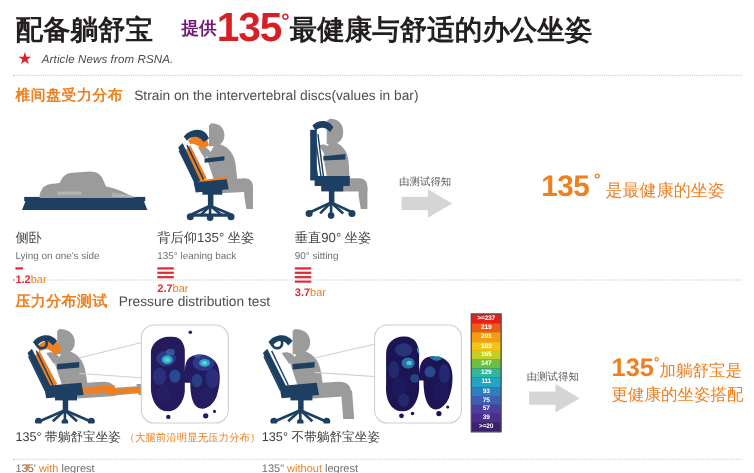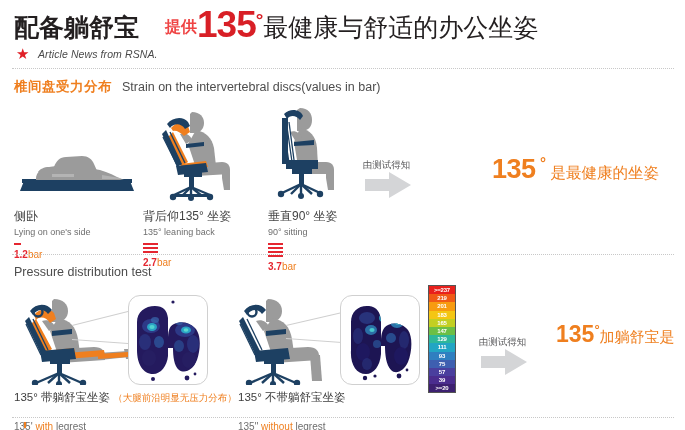--- a/index.html
+++ b/index.html
@@ -19,32 +19,32 @@
   .title-row {
     position: absolute; left: 14px; top: 2px; width: 660px; height: 40px;
     display: flex; align-items: flex-end; white-space: nowrap;
   }
   .t-dark {
     font-size: 25px; font-weight: bold; color: #231f20;
     letter-spacing: 0px; line-height: 30px;
   }
   .t-gap { width: 26px; }
   .t-small-red {
-    font-size: 16px; font-weight: bold; color: #ef4444; line-height: 30px;
+    font-size: 16px; font-weight: bold; color: #701a75; line-height: 30px;
   }
   .t-big-red {
     font-size: 37px; font-weight: bold; color: #d81f26;
     line-height: 34px; letter-spacing: -1px;
   }
   .t-deg {
     font-size: 19px; font-weight: bold; color: #d81f26;
     vertical-align: super; line-height: 20px; position: relative; top: -12px;
   }
   .t-dark2 {
-    font-size: 25px; font-weight: normal; color: #231f20; line-height: 30px;
+    font-size: 25px; font-weight: bold; color: #231f20; line-height: 30px;
   }
 
   .byline {
     position: absolute; left: 16px; top: 47px;
     display: flex; align-items: center; gap: 8px;
   }
   .star { width: 14px; height: 14px; color: #e02027; font-size: 15px; line-height: 14px; }
   .byline-text { font-size: 10.5px; color: #4a4a4a; letter-spacing: 0.1px; font-style: italic; }
 
   .head-rule {
@@ -274,20 +274,21 @@
     <span class="deg">°</span>
     <span class="txt">是最健康的坐姿</span>
   </div>
 
   <div class="sec-rule" style="left:12px; top:176px; width:662px;"></div>
 </div>
 
 <div id="sec2">
 
   <div class="sec-head" id="sec2-head">
+    <span class="sec-cn">压力分布测试</span>
     <span class="sec-en">Pressure distribution test</span>
   </div>
 
   <svg style="position:absolute; left:8px; top:28px;" width="130" height="92" viewBox="0 0 130 92">
     <path d="M46,6 C55,6 60,11 60,18 C60,25 55,29 48,29 L44,29 L44,8 Z" fill="#9b9b9b"></path>
     <path d="M50,25 C62,27 68,34 70,46 L72,60 L50,62 L42,38 Z" fill="#9b9b9b"></path>
     <path d="M52,56 L86,54 C94,54 97,58 97,63 L97,67 L52,70 Z" fill="#9b9b9b"></path>
     <path d="M90,60 L120,58 L121,64 L92,67 Z" fill="#9b9b9b"></path>
     <path d="M116,56 L126,56 L127,66 L118,66 Z" fill="#9b9b9b"></path>
     <path d="M34,28 C39,26 45,28 47,34 L41,38 Z" fill="#9b9b9b"></path>
@@ -455,20 +456,21 @@
     <span class="arrow-label">由测试得知</span>
     <span class="arrow-shape">
       <span class="tail"></span>
         <span class="head"></span>
     </span>
   </div>
   <div class="concl2" style="left:556px; top:58px;">
     <div>
       <span class="num">135</span><span class="deg">°</span><span class="txt">加躺舒宝是</span>
     </div>
+    <div class="txt">更健康的坐姿搭配</div>
   </div>
 
   <div class="sec-rule" style="left:12px; top:152px; width:662px;"></div>
   <div style="position:absolute; left:24px; top:157px; width:2px; height:6px; background:#ef7f1f;"></div>
 </div>
 
 <div id="legend">
     <div class="lrow" style="background: rgb(232, 32, 28);">&gt;=237</div>
     <div class="lrow" style="background: rgb(240, 90, 22);">219</div>
     <div class="lrow" style="background: rgb(247, 155, 16);">201</div>

